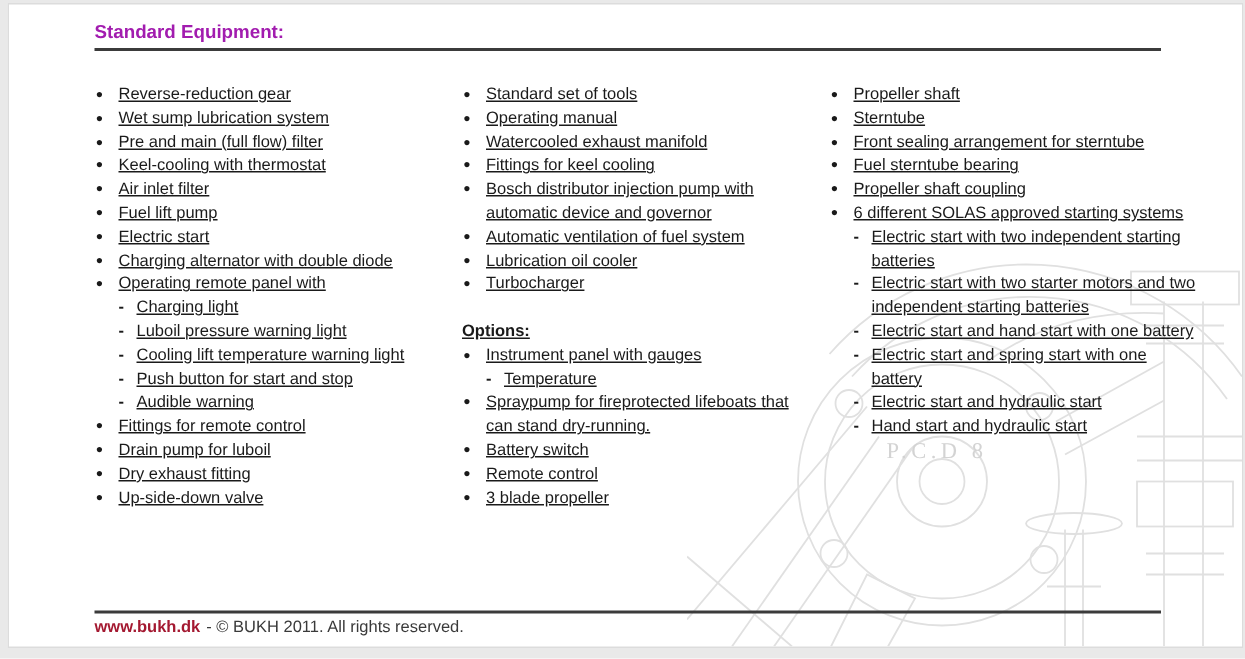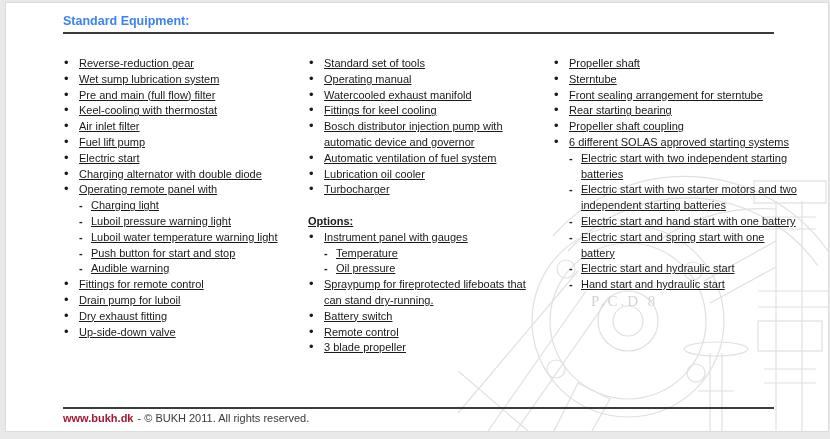--- a/index.html
+++ b/index.html
@@ -35,21 +35,21 @@
     letter-spacing: 3px;
     font-family: "Liberation Serif", "DejaVu Serif", serif;
     text-align: center;
   }
   .title {
     position: absolute;
     left: 57px; top: 11px;
     z-index: 1;
     font-size: 12.5px;
     font-weight: bold;
-    color: #3b82f6;
+    color: #a21caf;
   }
   .title-rule, .footer-rule {
     position: absolute;
     left: 57px;
     width: 711px; height: 2px;
     background: #3b3b3b;
     z-index: 1;
   }
   .title-rule { top: 29px; }
   .footer-rule { top: 404px; }
@@ -154,52 +154,51 @@
           <li class="bullet">Wet sump lubrication system</li>
           <li class="bullet">Pre and main (full flow) filter</li>
           <li class="bullet">Keel-cooling with thermostat</li>
           <li class="bullet">Air inlet filter</li>
           <li class="bullet">Fuel lift pump</li>
           <li class="bullet">Electric start</li>
           <li class="bullet">Charging alternator with double diode</li>
           <li class="bullet">Operating remote panel with</li>
           <li class="sub">Charging light</li>
           <li class="sub">Luboil pressure warning light</li>
-          <li class="sub">Luboil water temperature warning light</li>
+          <li class="sub">Cooling lift temperature warning light</li>
           <li class="sub">Push button for start and stop</li>
           <li class="sub">Audible warning</li>
           <li class="bullet">Fittings for remote control</li>
           <li class="bullet">Drain pump for luboil</li>
           <li class="bullet">Dry exhaust fitting</li>
           <li class="bullet">Up-side-down valve</li>
         </ul>
       <ul class="col">
           <li class="bullet">Standard set of tools</li>
           <li class="bullet">Operating manual</li>
           <li class="bullet">Watercooled exhaust manifold</li>
           <li class="bullet">Fittings for keel cooling</li>
           <li class="bullet">Bosch distributor injection pump with automatic device and governor</li>
           <li class="bullet">Automatic ventilation of fuel system</li>
           <li class="bullet">Lubrication oil cooler</li>
           <li class="bullet">Turbocharger</li>
           <li class="gap"></li>
           <li class="header">Options:</li>
           <li class="bullet">Instrument panel with gauges</li>
           <li class="sub">Temperature</li>
-          <li class="sub">Oil pressure</li>
           <li class="bullet">Spraypump for fireprotected lifeboats that can stand dry-running.</li>
           <li class="bullet">Battery switch</li>
           <li class="bullet">Remote control</li>
           <li class="bullet">3 blade propeller</li>
         </ul>
       <ul class="col">
           <li class="bullet">Propeller shaft</li>
           <li class="bullet">Sterntube</li>
           <li class="bullet">Front sealing arrangement for sterntube</li>
-          <li class="bullet">Rear starting bearing</li>
+          <li class="bullet">Fuel sterntube bearing</li>
           <li class="bullet">Propeller shaft coupling</li>
           <li class="bullet">6 different SOLAS approved starting systems</li>
           <li class="sub">Electric start with two independent starting batteries</li>
           <li class="sub">Electric start with two starter motors and two independent starting batteries</li>
           <li class="sub">Electric start and hand start with one battery</li>
           <li class="sub">Electric start and spring start with one battery</li>
           <li class="sub">Electric start and hydraulic start</li>
           <li class="sub">Hand start and hydraulic start</li>
         </ul>
     </div>

